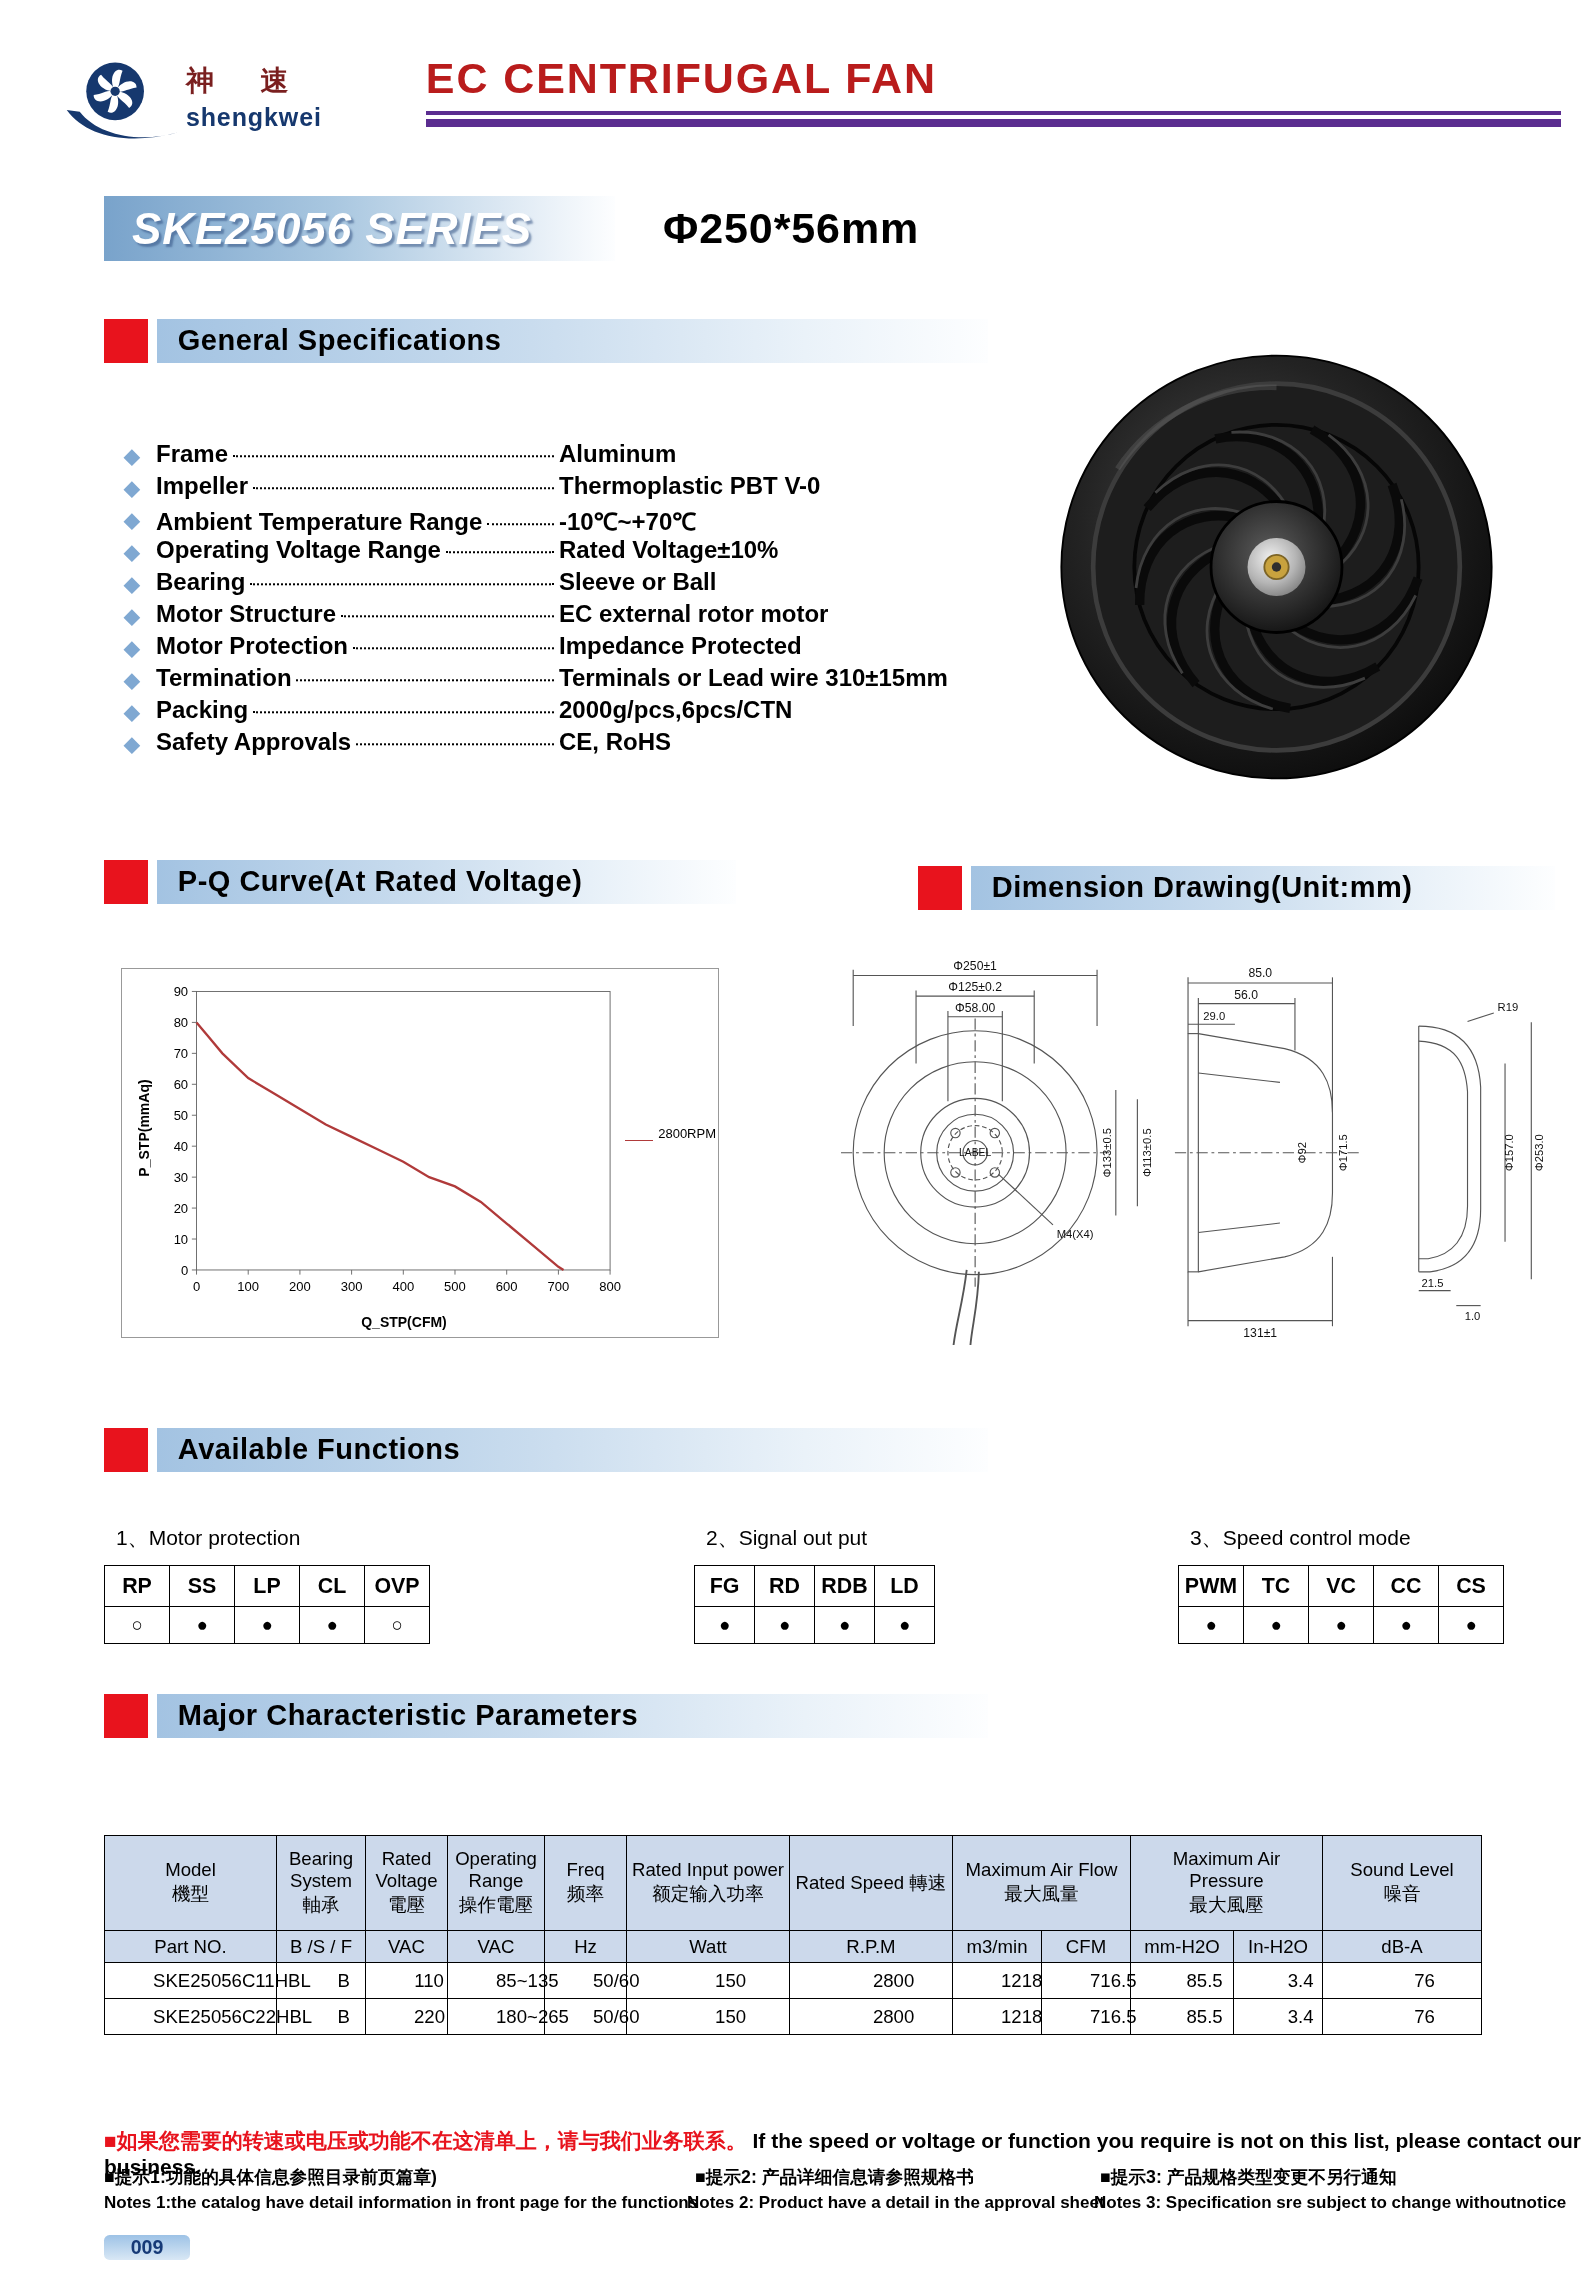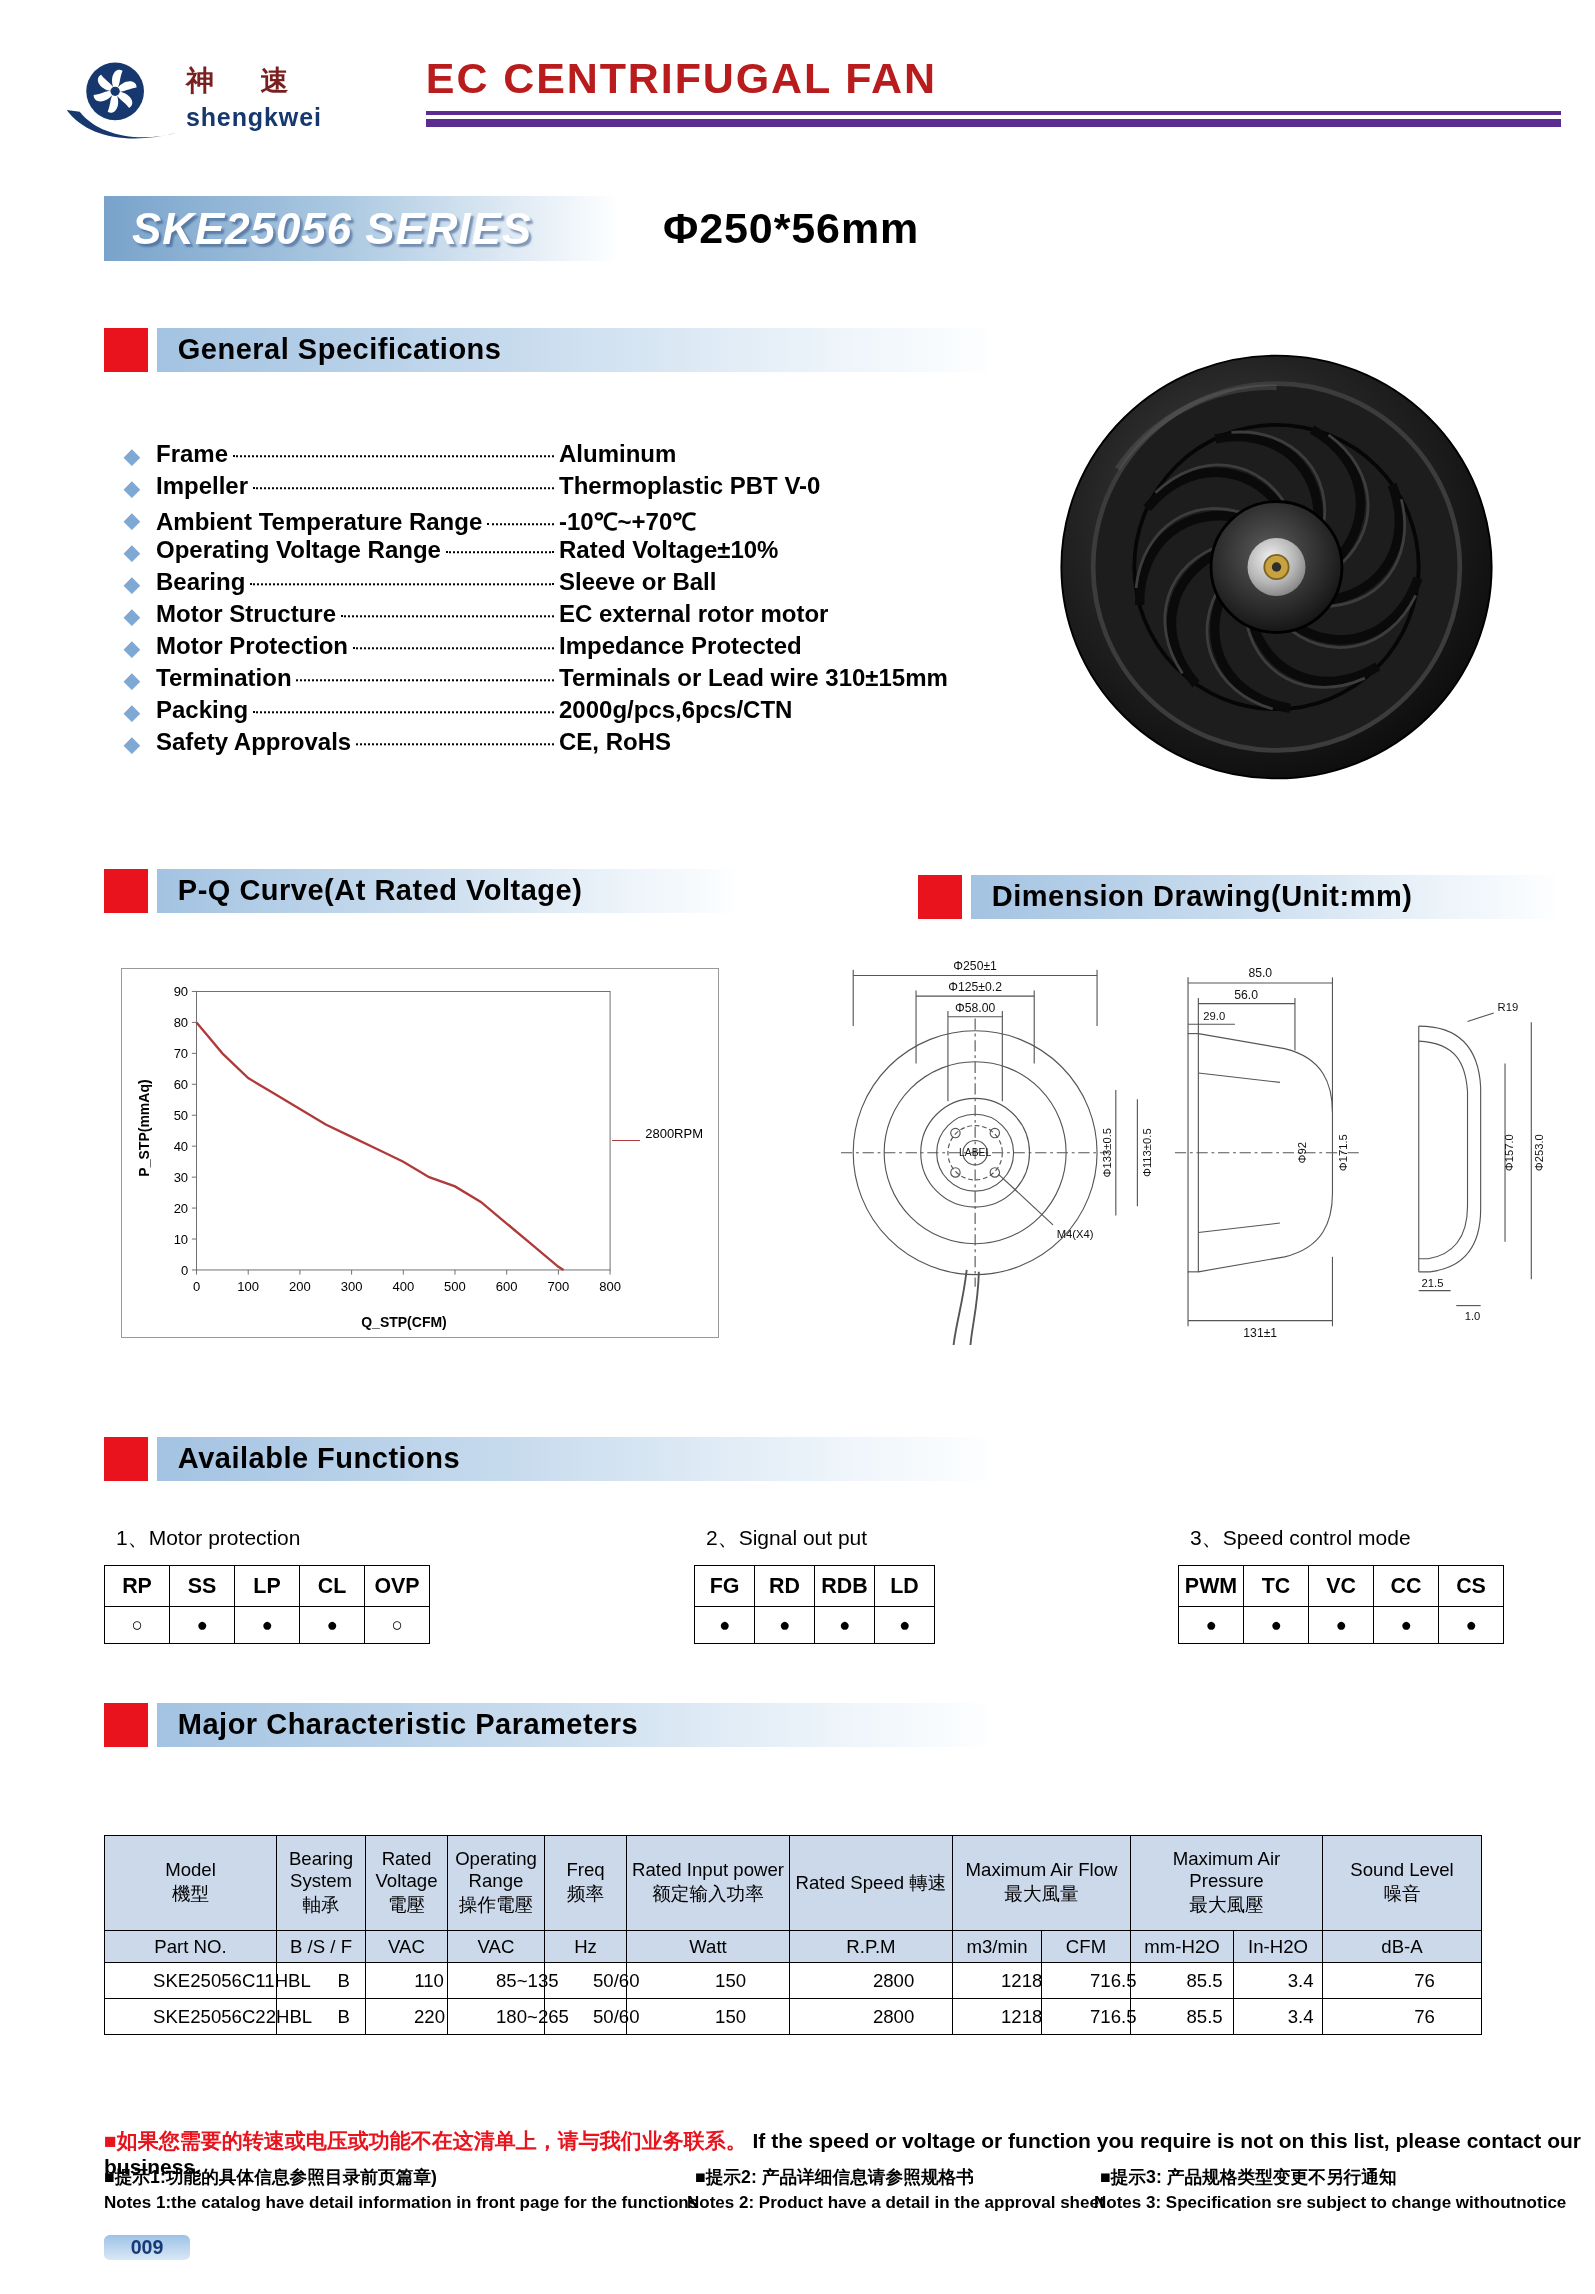--- a/index.html
+++ b/index.html
@@ -26,21 +26,21 @@
     width:511px; height:65px; display:flex; align-items:center; padding-left:28px;
     background:linear-gradient(90deg,#79a3cb 0%,#a9c7e0 45%,#dfeaf4 80%,#fdfeff 100%);
   }
   .series-badge span {
     color:#fff; font-size:44px; font-weight:bold; font-style:italic;
     text-shadow:2.8px 2.8px 1.9px rgba(50,80,130,.55); letter-spacing:0.9px;
   }
   .series-size { margin-left:48px; font-size:43px; font-weight:bold; letter-spacing:0.9px; }
 
   
-  .sec { position:absolute; display:flex; align-items:center; height:47px;margin-top:9px; }
+  .sec { position:absolute; display:flex; align-items:center; height:47px; }
   .sec .red { width:44px; height:44px; background:#e8131d; flex:none; }
   .sec .bar {
     height:44px; margin-left:9.3px; flex:1; display:flex; align-items:center; padding-left:20.5px;
     font-weight:bold; font-size:29px; letter-spacing:0.5px;
     background:linear-gradient(90deg,#a3c3e2 0%,#c9dcee 45%,#eaf2f9 78%,#fdfeff 100%);
   }
   .sec-gen { left:104px; top:317px;  width:884px; }
   .sec-pq  { left:104px; top:858px;  width:632px; }
   .sec-dim { left:918px; top:864px;  width:637px; }
   .sec-fn  { left:104px; top:1426px; width:884px; }
@@ -55,21 +55,21 @@
   .leader { flex:1; border-bottom:2.8px dotted #000; margin:0 4.7px; transform:translateY(-4.7px); }
   .spec-value { white-space:nowrap; }
 
   
   .fanimg { position:absolute; left:1052px; top:347px; width:449px; height:440px; }
 
   
   .chartbox { position:absolute; left:121px; top:968px; width:598px; height:370px; border:0.9px solid #999; background:#fff; }
   .ylabel { position:absolute; left:-48px; top:151px; width:140px; text-align:center; font-size:14px; font-weight:bold; transform:rotate(-90deg); }
   .xlabel { position:absolute; left:75px; bottom:7.5px; width:414px; text-align:center; font-size:14px; font-weight:bold; }
-  .legend { position:absolute; right:15px; top:157px; display:flex; align-items:flex-end; font-size:13px; }
+  .legend { position:absolute; right:2px; top:157px; display:flex; align-items:flex-end; font-size:13px; }
   .legline { width:28px; border-top:1.9px solid #b03a3a; margin-right:5.6px; }
 
   
   .dimsvg { position:absolute; left:811px; top:932px; width:755px; height:418px; }
   .dimsvg text { font-family:"Liberation Sans",sans-serif; fill:#111; }
 
   
   .fnrow { position:absolute; left:104px; top:1524px; right:84px; height:121px; }
   .fnblock { position:absolute; top:0; }
   .fnb1 { left:0; } .fnb2 { left:590px; } .fnb3 { left:1074px; }

